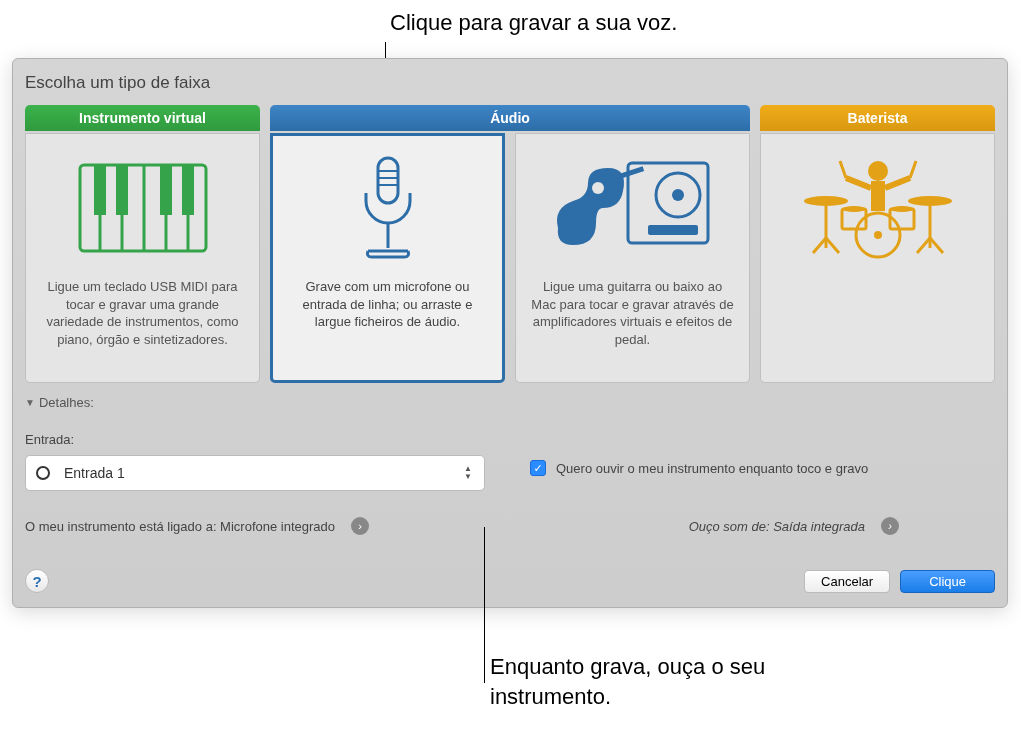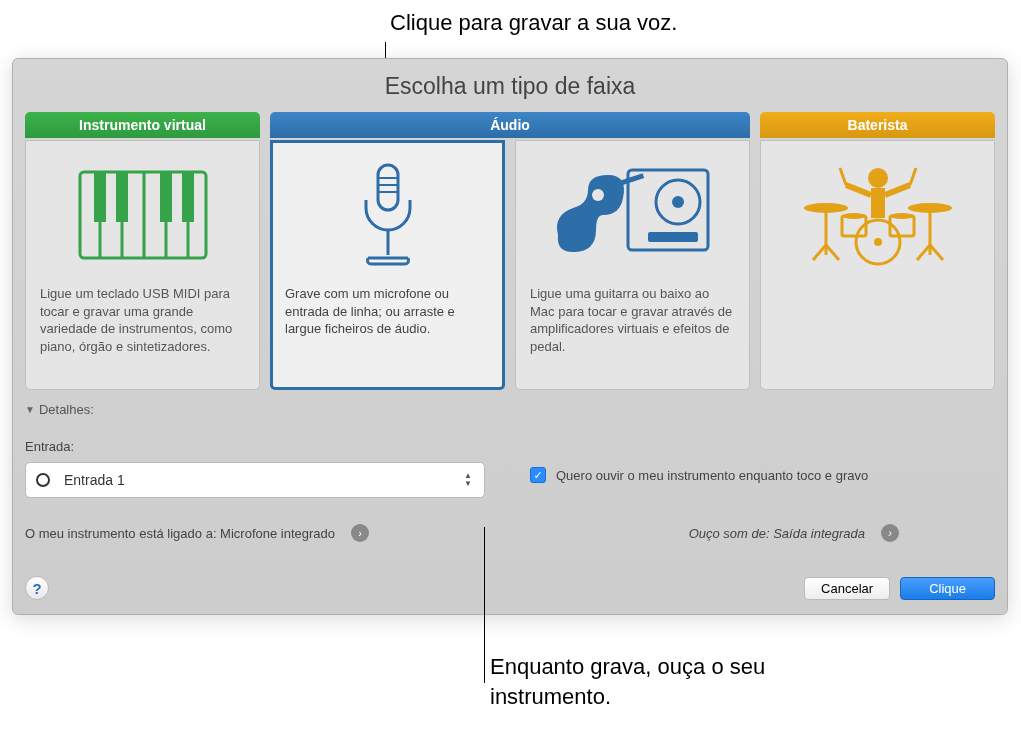--- a/index.html
+++ b/index.html
@@ -33,22 +33,22 @@
       top: 58px;
       left: 12px;
       width: 996px;
       background: linear-gradient(#d5d5d5, #cdcdcd);
       border-radius: 6px;
       border: 1px solid #b0b0b0;
       box-shadow: 0 4px 20px rgba(0,0,0,0.15);
       padding: 14px 12px;
     }
     .window-title {
-      text-align: center;
-      font-size: 23px;
+      text-align: left;
+      font-size: 17px;
       color: #444;
       margin-bottom: 12px;
     }
     .tabs-row {
       display: flex;
       gap: 10px;
       margin-bottom: 2px;
     }
     .tab {
       border-radius: 5px 5px 0 0;
@@ -71,20 +71,21 @@
       border-radius: 0 0 5px 5px;
       background: #e5e5e5;
       border: 1px solid #c0c0c0;
       padding: 14px 14px 14px 14px;
       width: 235px;
       min-height: 250px;
       display: flex;
       flex-direction: column;
       align-items: center;
       cursor: pointer;
+      text-align: center;
     }
     .card.selected {
       background: #f0f0f0;
       border: 3px solid #2d6da8;
       padding: 12px;
       border-radius: 0 0 5px 5px;
     }
     .card-icon {
       height: 120px;
       display: flex;

